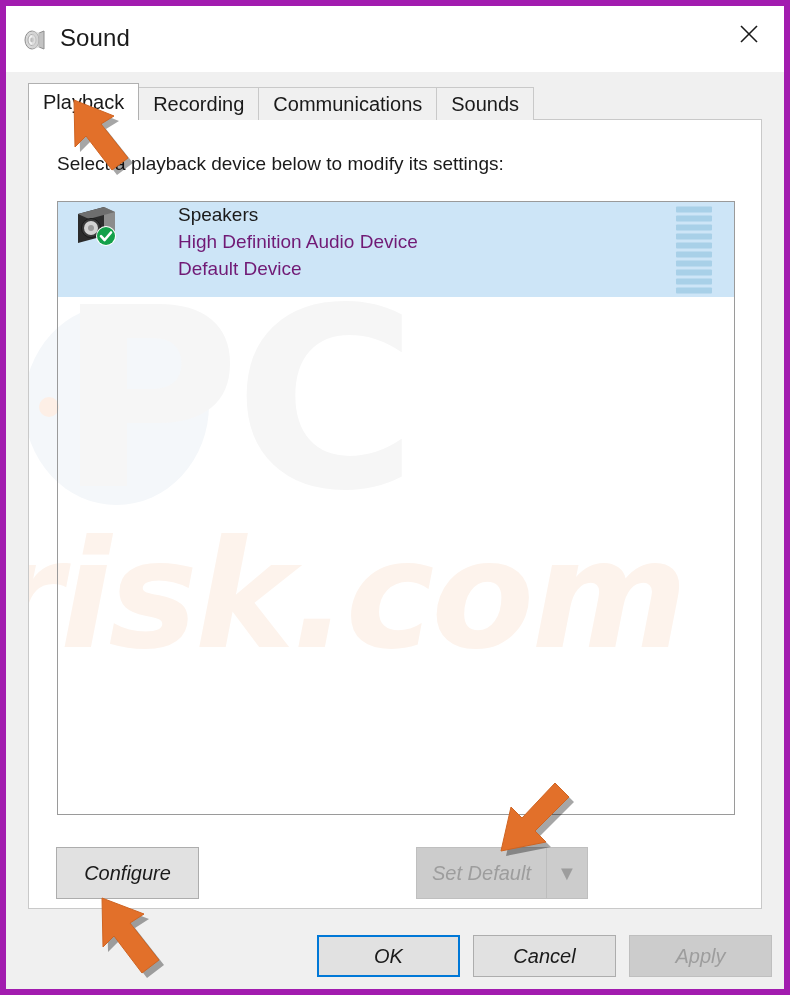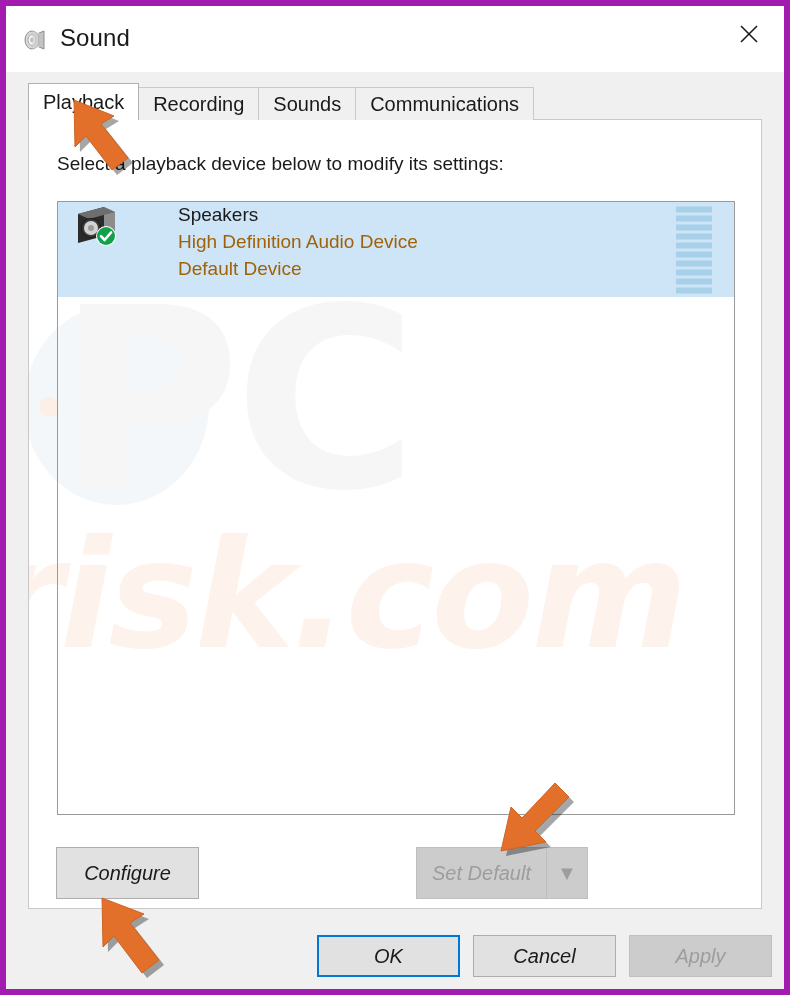--- a/index.html
+++ b/index.html
@@ -182,21 +182,21 @@
   .device-text {
     margin-left: 18px;
     line-height: 1.42;
   }
   .dev-name {
     font-size: 19px;
     color: #1a1a1a;
   }
   .dev-sub {
     font-size: 19px;
-    color: #a16207;
+    color: #701a75;
   }
   #vumeter {
     position: absolute;
     right: 22px;
     top: 50%;
     transform: translateY(-50%);
     width: 36px;
     display: flex;
     flex-direction: column;
     gap: 3px;
@@ -309,24 +309,24 @@
   </div>
 
   <div id="tabstrip">
     <div class="tab active">
       <span>Playback</span>
     </div>
     <div class="tab">
       <span>Recording</span>
     </div>
     <div class="tab">
+      <span>Communications</span>
+    </div>
+    <div class="tab">
       <span>Sounds</span>
-    </div>
-    <div class="tab">
-      <span>Communications</span>
     </div>
   </div>
 
   <div id="tabpanel">
 
     <div id="watermark">
       <div id="wm-blob"></div>
       <div class="wm-dot" style="left:52px; top:237px; width:26px; height:34px;"></div>
       <div class="wm-dot" style="left:10px; top:277px; width:20px; height:20px;"></div>
       <div class="wm-dot" style="left:62px; top:305px; width:14px; height:14px;"></div>

